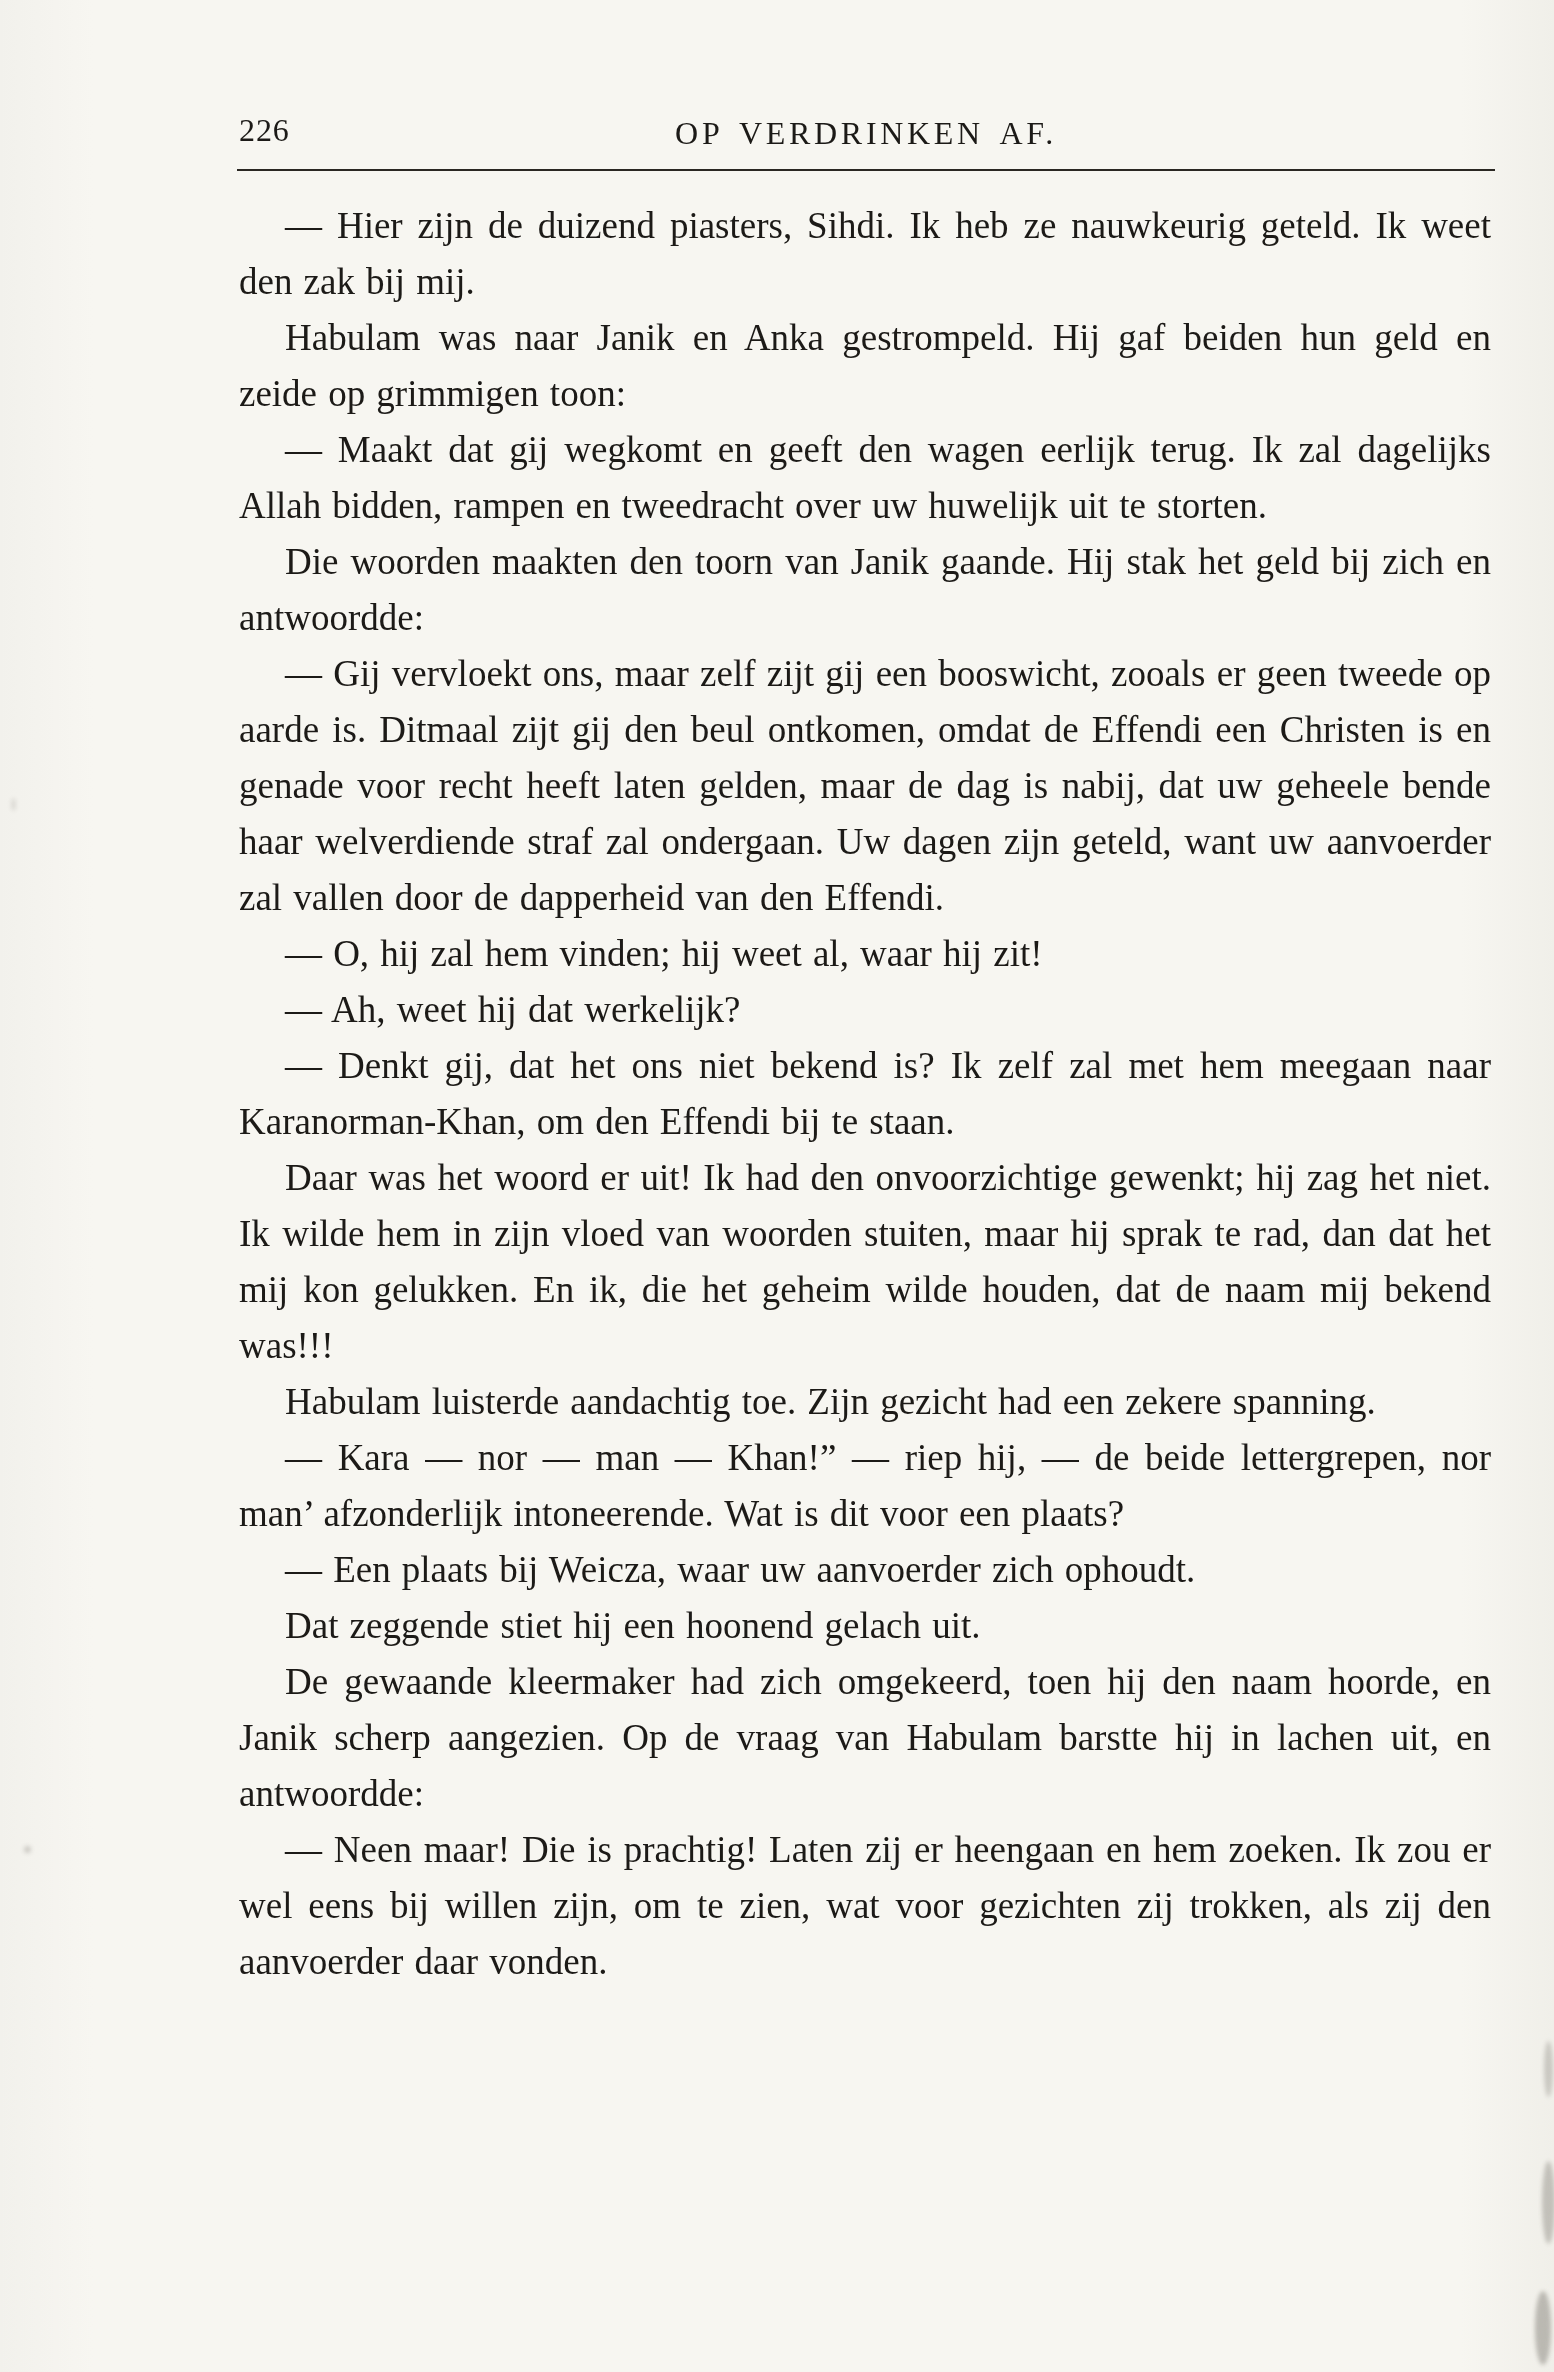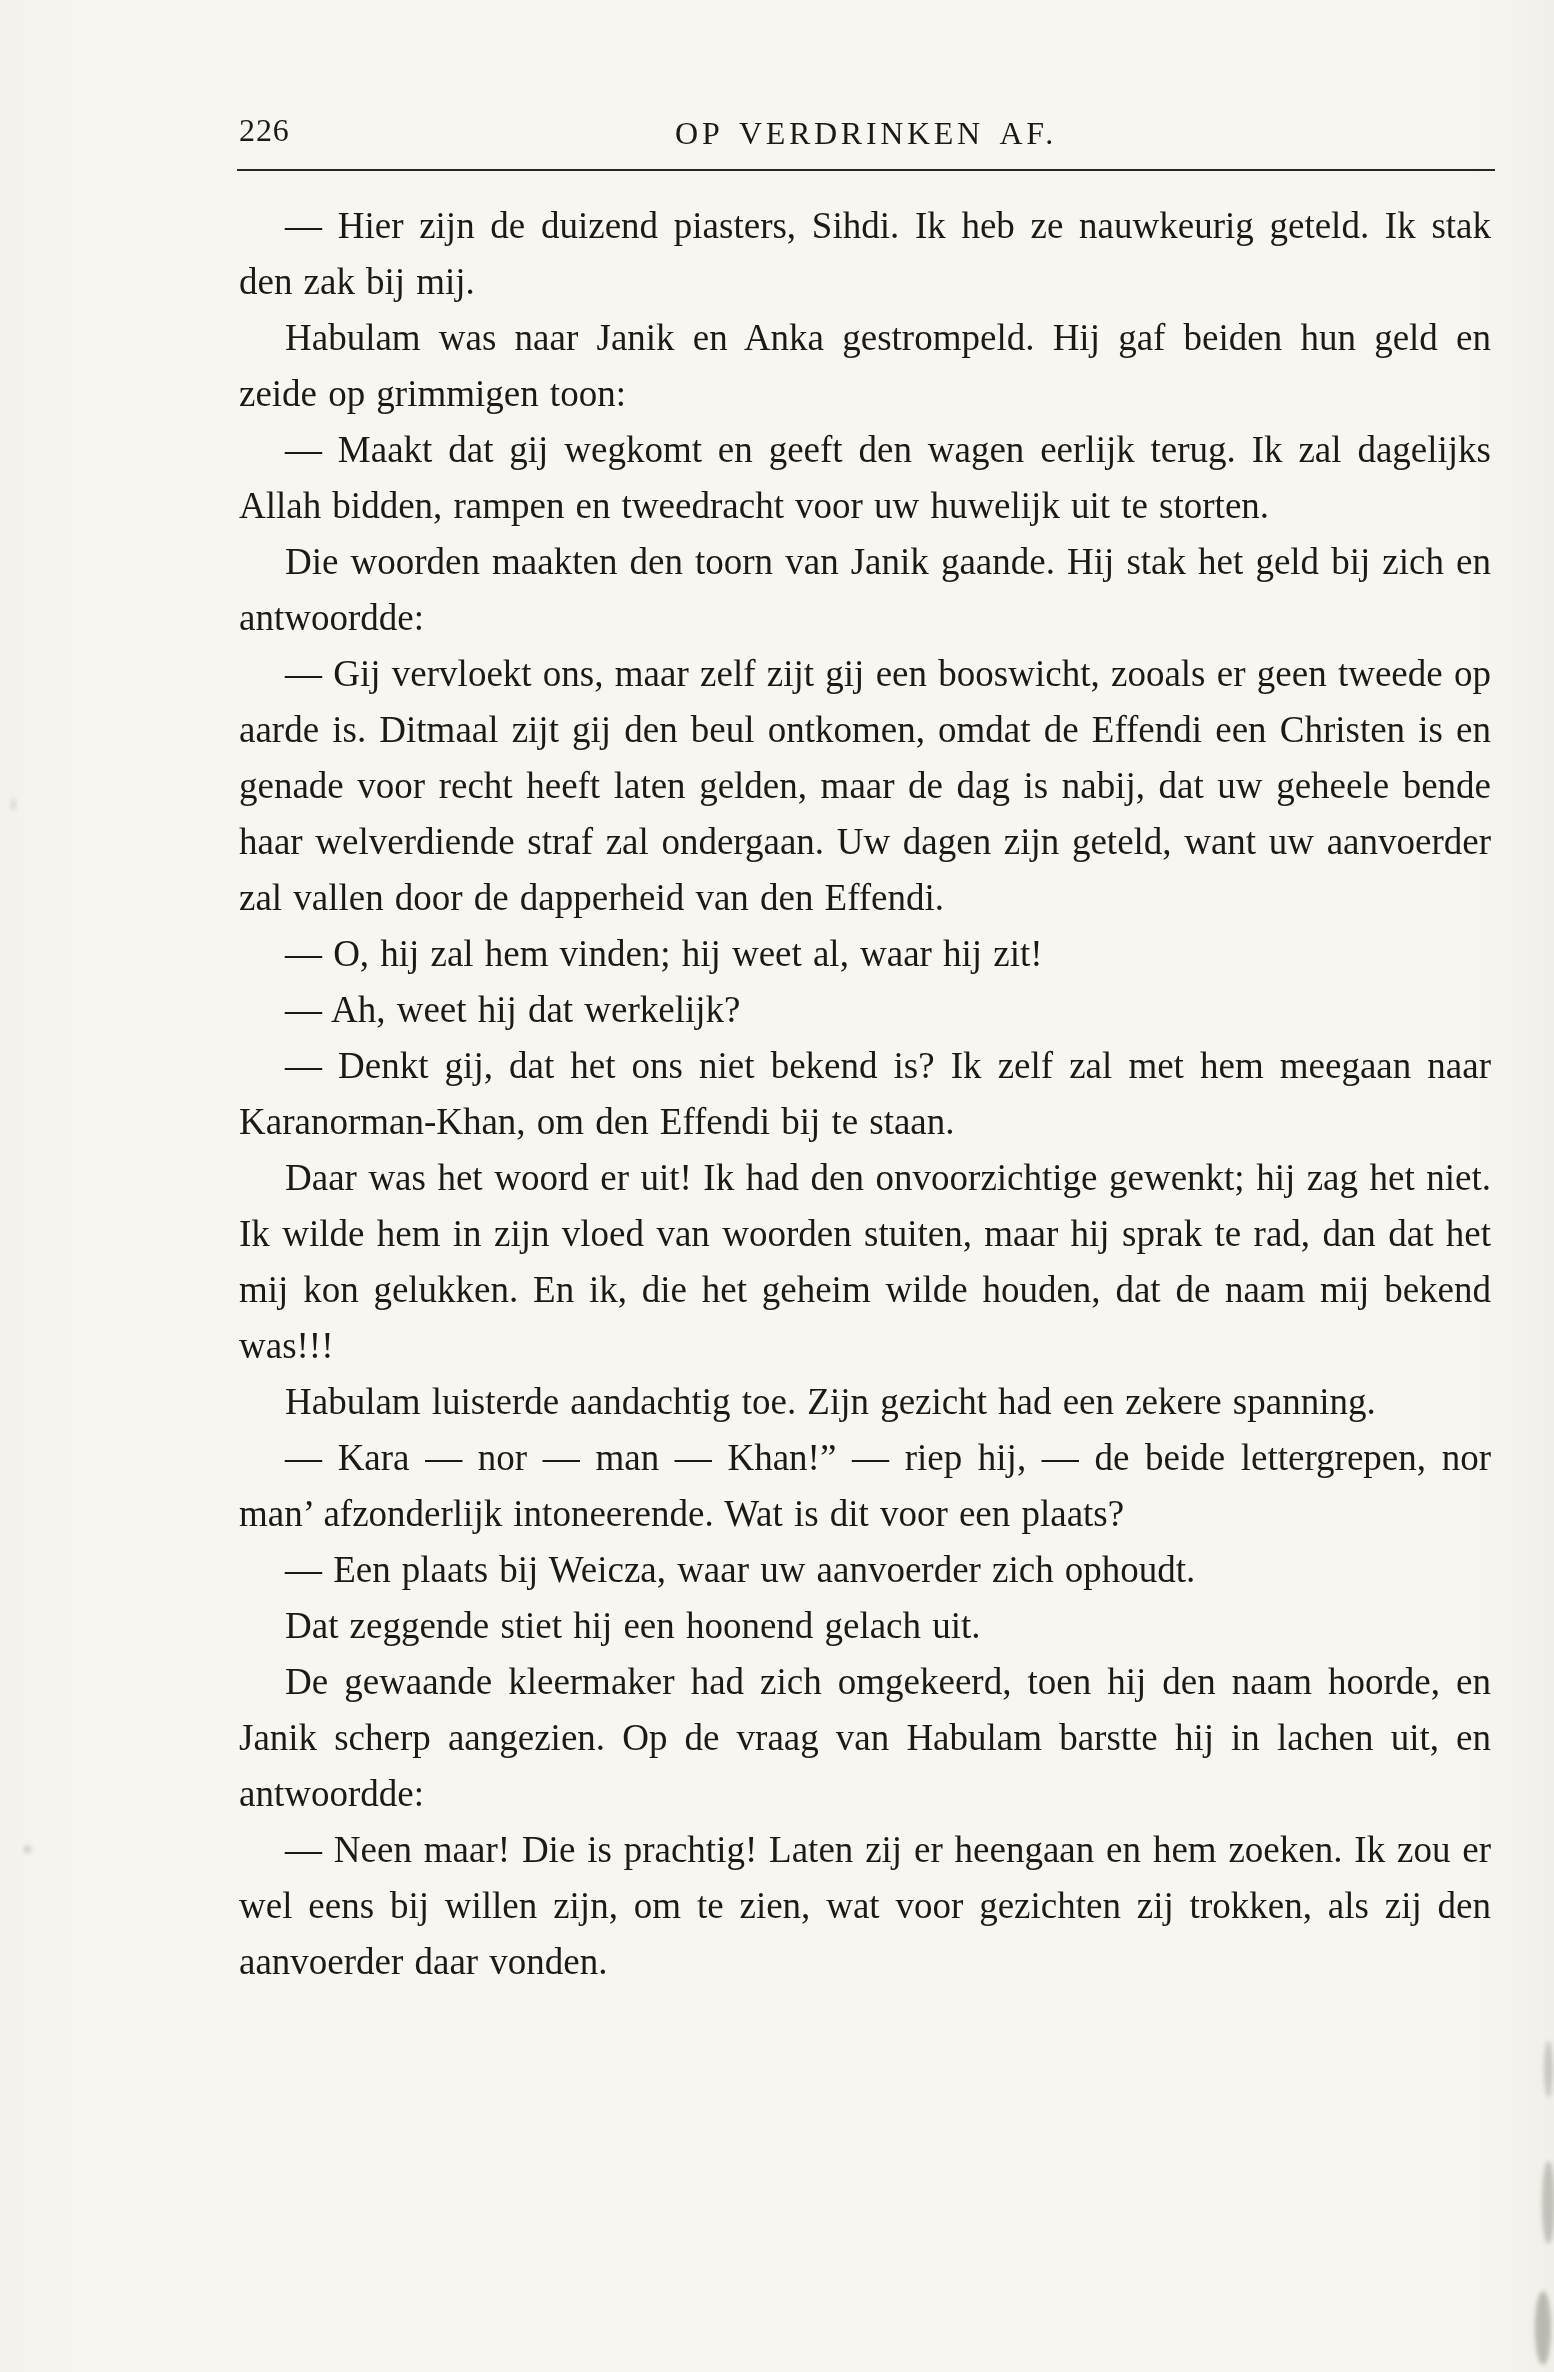--- a/index.html
+++ b/index.html
@@ -80,23 +80,23 @@
 </head>
 <body>
 
 <div class="page-header">
   <span class="page-number">226</span>
   <span class="running-title">OP VERDRINKEN AF.</span>
 </div>
 <div class="header-rule"></div>
 
 <main class="text-block">
-  <p class="para">— Hier zijn de duizend piasters, Sihdi. Ik heb ze nauwkeurig geteld. Ik stak den zak bij mij.</p>
+  <p class="para">— Hier zijn de duizend piasters, Sihdi. Ik heb ze nauwkeurig geteld. Ik weet den zak bij mij.</p>
   <p class="para">Habulam was naar Janik en Anka gestrompeld. Hij gaf beiden hun geld en zeide op grimmigen toon:</p>
-  <p class="para">— Maakt dat gij wegkomt en geeft den wagen eerlijk terug. Ik zal dagelijks Allah bidden, rampen en tweedracht voor uw huwelijk uit te storten.</p>
+  <p class="para">— Maakt dat gij wegkomt en geeft den wagen eerlijk terug. Ik zal dagelijks Allah bidden, rampen en tweedracht over uw huwelijk uit te storten.</p>
   <p class="para">Die woorden maakten den toorn van Janik gaande. Hij stak het geld bij zich en antwoordde:</p>
   <p class="para">— Gij vervloekt ons, maar zelf zijt gij een booswicht, zooals er geen tweede op aarde is. Ditmaal zijt gij den beul ontkomen, omdat de Effendi een Christen is en genade voor recht heeft laten gelden, maar de dag is nabij, dat uw geheele bende haar welverdiende straf zal ondergaan. Uw dagen zijn geteld, want uw aanvoerder zal vallen door de dapperheid van den Effendi.</p>
   <p class="para">— O, hij zal hem vinden; hij weet al, waar hij zit!</p>
   <p class="para">— Ah, weet hij dat werkelijk?</p>
   <p class="para">— Denkt gij, dat het ons niet bekend is? Ik zelf zal met hem meegaan naar Karanorman-Khan, om den Effendi bij te staan.</p>
   <p class="para">Daar was het woord er uit! Ik had den onvoorzichtige gewenkt; hij zag het niet. Ik wilde hem in zijn vloed van woorden stuiten, maar hij sprak te rad, dan dat het mij kon gelukken. En ik, die het geheim wilde houden, dat de naam mij bekend was!!!</p>
   <p class="para">Habulam luisterde aandachtig toe. Zijn gezicht had een zekere spanning.</p>
   <p class="para">— Kara — nor — man — Khan!” — riep hij, — de beide lettergrepen, nor man’ afzonderlijk intoneerende. Wat is dit voor een plaats?</p>
   <p class="para">— Een plaats bij Weicza, waar uw aanvoerder zich ophoudt.</p>
   <p class="para">Dat zeggende stiet hij een hoonend gelach uit.</p>

